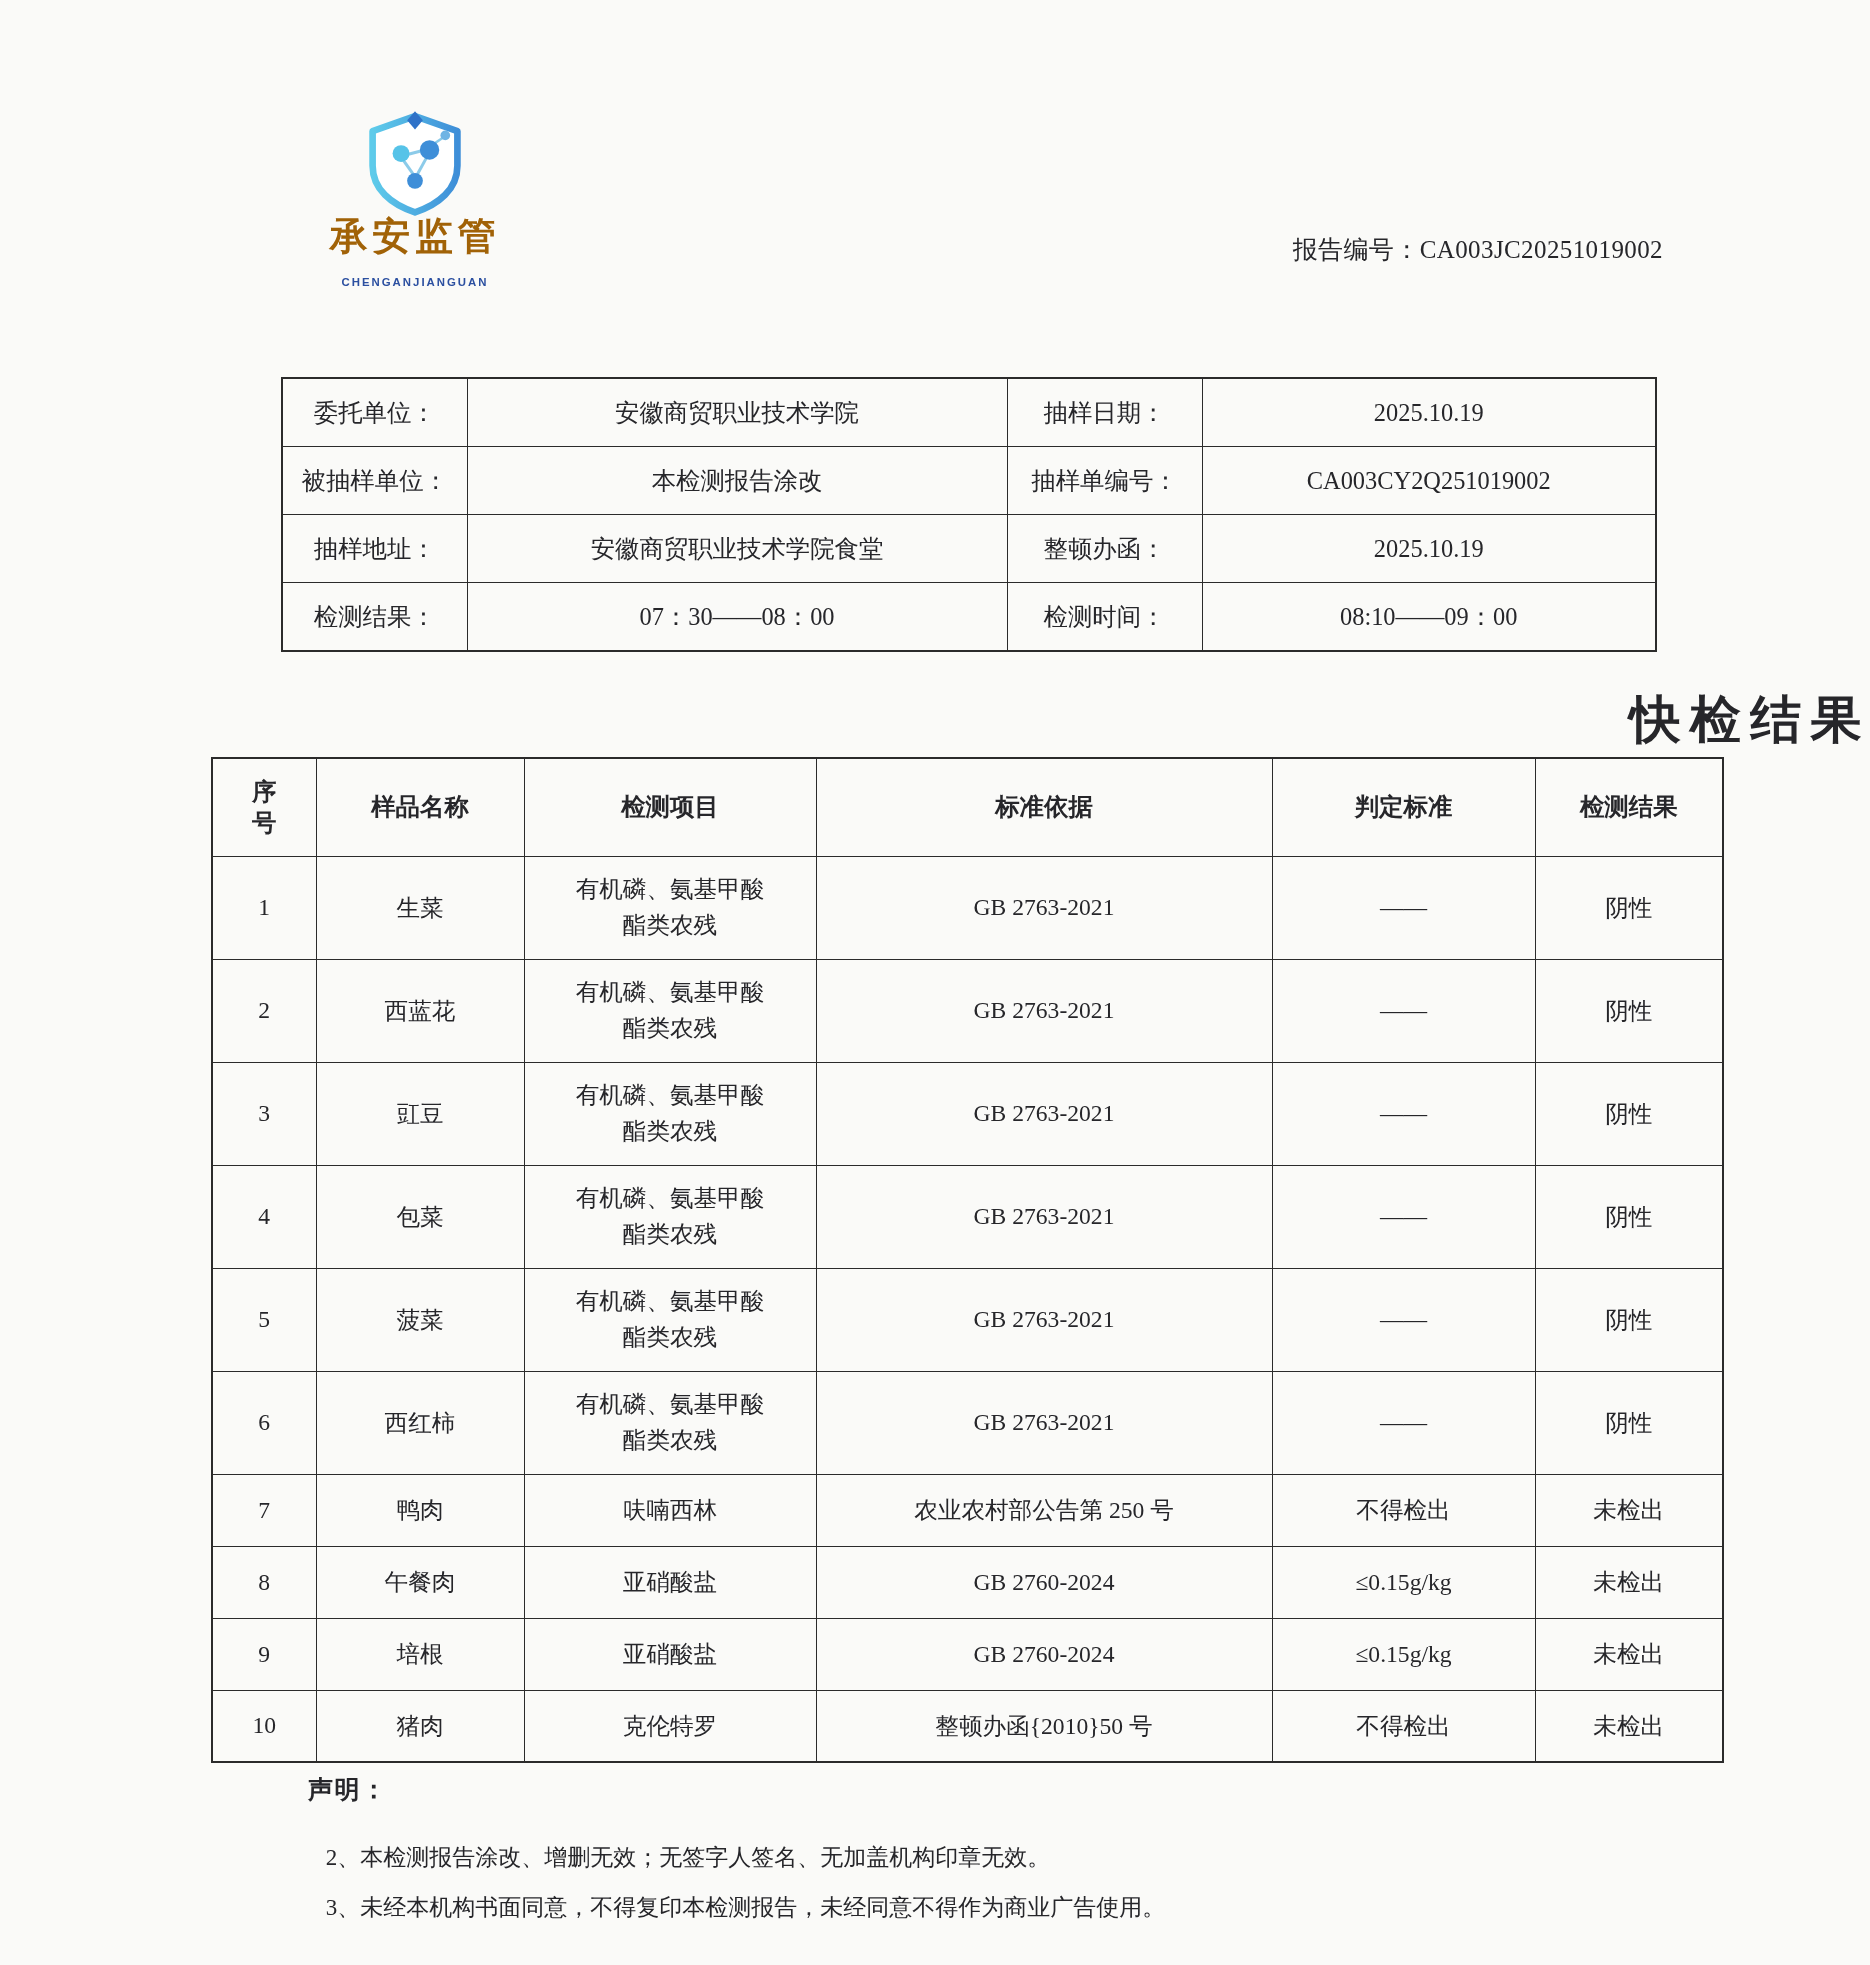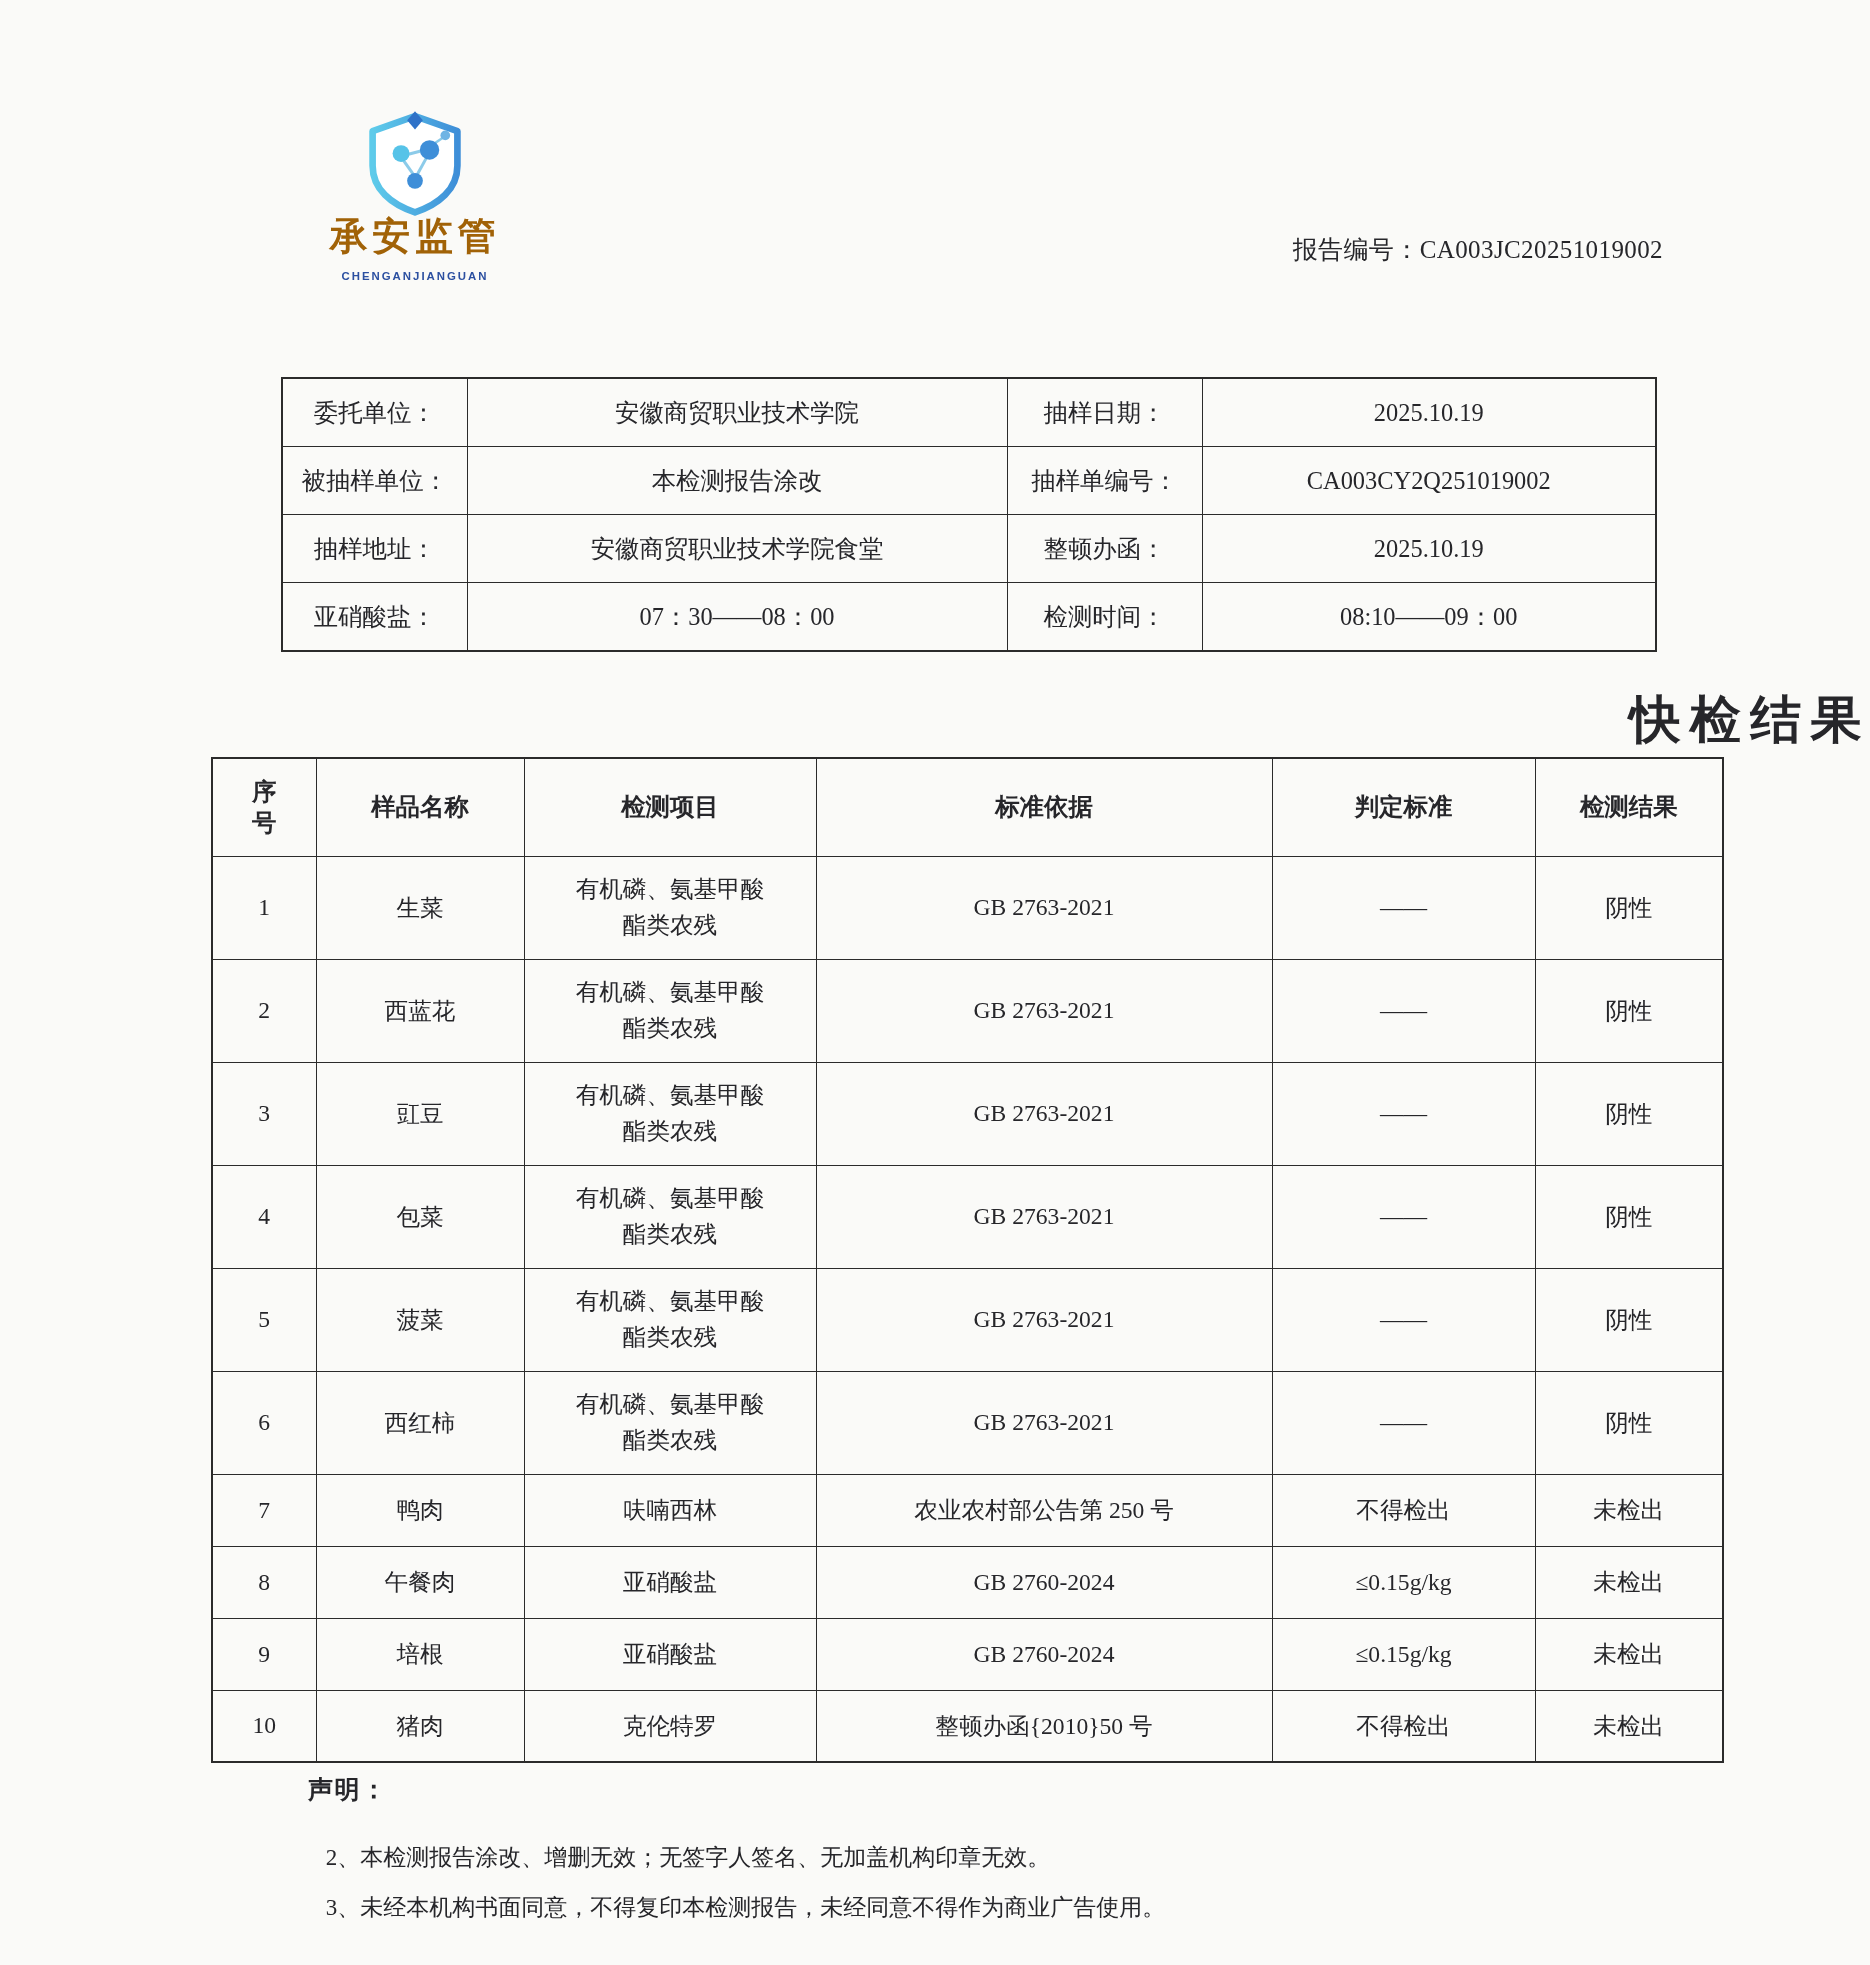--- a/index.html
+++ b/index.html
@@ -4,21 +4,21 @@
 <style>
   html,body{margin:0;padding:0;background:#e9e9e7;}
   .page{
     position:relative;width:1871px;height:2644px;background:#fafaf8;
     font-family:"Liberation Serif","DejaVu Serif",serif;color:#26262a;overflow:hidden;
   }
   
   .logo{position:absolute;left:305px;top:110px;width:220px;text-align:center;}
   .logo-shield{width:126px;height:106px;display:block;margin:0 auto;}
   .logo-name{font-size:38px;font-weight:bold;color:#a16207;letter-spacing:4.7px;line-height:1;margin-top:0.8px;font-family:"Liberation Sans","DejaVu Sans",sans-serif;}
-  .logo-sub{font-size:11.4px;color:#2b4fa0;letter-spacing:2px;font-weight:bold;margin-top:15px;font-family:"Liberation Sans","DejaVu Sans",sans-serif;}
+  .logo-sub{font-size:11.4px;color:#2b4fa0;letter-spacing:2px;font-weight:bold;margin-top:21px;font-family:"Liberation Sans","DejaVu Sans",sans-serif;}
   
   .report-no{position:absolute;top:233px;right:208px;font-size:25px;letter-spacing:0.4px;white-space:nowrap;}
   .doc-title{position:absolute;top:291px;left:0;width:100%;text-align:center;font-size:53px;font-weight:bold;letter-spacing:11px;}
   .results-title{position:absolute;top:686px;left:0;width:100%;text-align:right;font-size:51px;font-weight:bold;letter-spacing:9.4px;}
   
   table{border-collapse:collapse;}
   .info-table{position:absolute;left:281px;top:377px;width:1374px;font-size:24.4px;table-layout:fixed;border:2.4px solid #2b2b2b;}
   .info-table td{border:1.6px solid #2b2b2b;text-align:center;vertical-align:middle;height:67px;padding:0 1px;overflow:hidden;}
   .results-table{position:absolute;left:211px;top:757px;width:1512px;font-size:23.6px;table-layout:fixed;border:2.4px solid #2b2b2b;}
   .results-table th,.results-table td{border:1.6px solid #2b2b2b;text-align:center;vertical-align:middle;padding:0 3.1px;overflow:hidden;}
@@ -87,21 +87,21 @@
         <td>抽样单编号：</td>
         <td>CA003CY2Q251019002</td>
       </tr>
       <tr>
         <td>抽样地址：</td>
         <td>安徽商贸职业技术学院食堂</td>
         <td>整顿办函：</td>
         <td>2025.10.19</td>
       </tr>
       <tr>
-        <td>亚硝酸盐：</td>
+        <td>检测结果：</td>
         <td>07：30——08：00</td>
         <td>检测时间：</td>
         <td>08:10——09：00</td>
       </tr>
     </tbody>
   </table>
 
   <div class="results-title">快检结果</div>
 
   <table class="results-table">

